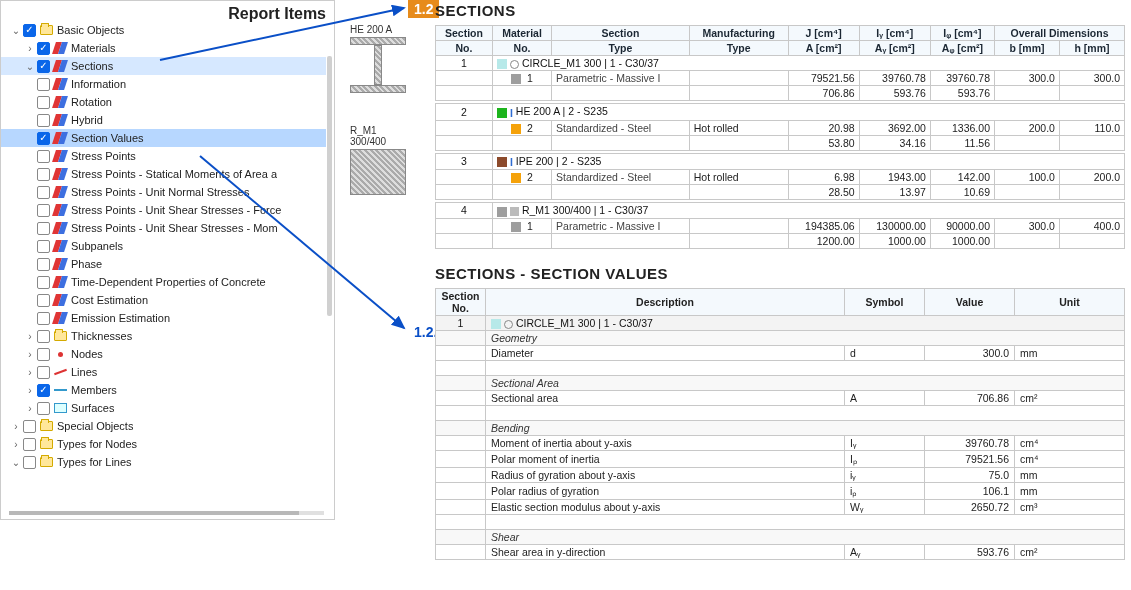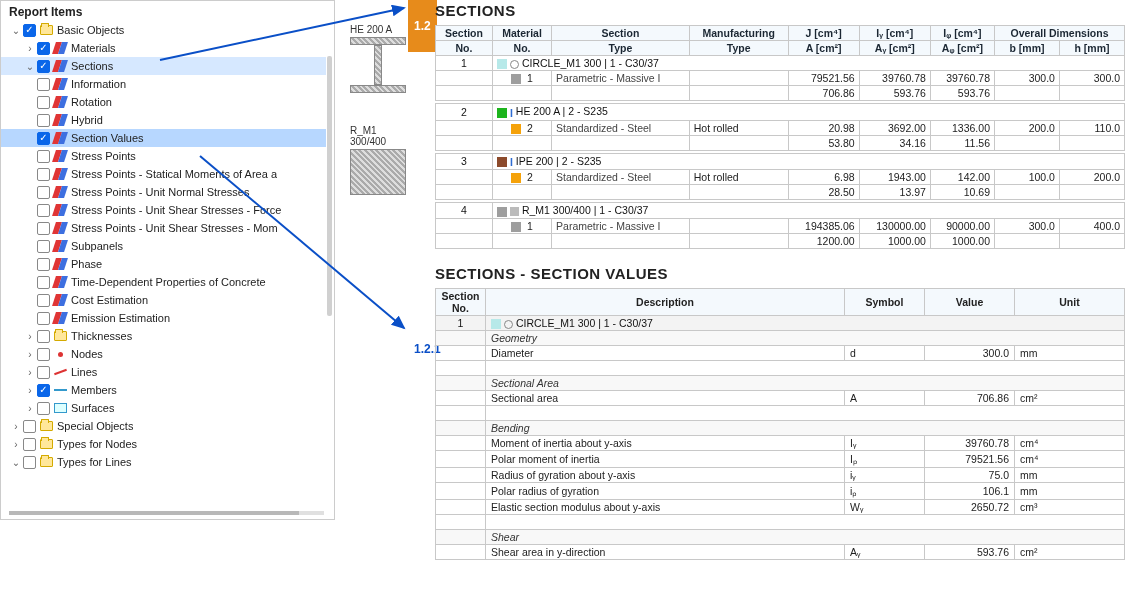--- a/index.html
+++ b/index.html
@@ -1,18 +1,18 @@
 <!DOCTYPE html>
 <html><head>
 <meta charset="utf-8">
 <style>
   * { box-sizing: border-box; margin: 0; padding: 0; }
   body { font-family: "Segoe UI", Arial, sans-serif; font-size: 11px; color: #222; background:#fff; width:1131px; height:590px; overflow:hidden; position:relative; }
   .tree-panel { position:absolute; left:0; top:0; width:335px; height:520px; border:1px solid #ccc; background:#fff; overflow:hidden;}
-  .tree-title { font-weight:bold; font-size:12px; padding:4px 8px; }
+  .tree-title { font-weight:bold; font-size:16px; padding:4px 8px;text-align:right; }
   .tree-scroll { position:absolute; top:20px; left:0; right:8px; bottom:10px; overflow:hidden; }
   .tree-scrollbar { position:absolute; right:2px; top:55px; width:5px; height:260px; background:#d0d0d0; border-radius:2px;}
   .tree-hscroll { position:absolute; left:8px; bottom:4px; right:10px; height:4px; background:#e0e0e0;}
   .tree-hscroll-thumb { position:absolute; left:0; top:0; width:290px; height:4px; background:#b8b8b8;}
 
   .node { display:flex; align-items:center; height:18px; padding-left:0; white-space:nowrap;}
   .node .tw { display:inline-block; width:14px; text-align:center; color:#666; font-size:10px;}
   .cb { width:13px; height:13px; border:1px solid #888; border-radius:2px; display:inline-flex; align-items:center; justify-content:center; margin:0 3px 0 0; background:#fff; flex-shrink:0; }
   .cb.checked { background:#0a66e9; border-color:#0a66e9; }
   .cb.checked::after { content:"✓"; color:#fff; font-size:10px; line-height:1; }
@@ -36,21 +36,21 @@
   
   .preview { position:absolute; left:350px; top:20px; width:80px;}
   .pv-label{ font-size:10px; color:#333; margin:4px 0 2px 0;}
   .pv-ibeam{ position:relative; width:56px; height:56px; margin-bottom:4px;}
   .pv-ibeam .f{position:absolute; left:0; width:56px; height:8px; background:repeating-linear-gradient(45deg,#aaa,#aaa 2px,#ddd 2px,#ddd 4px); border:1px solid #888;}
   .pv-ibeam .f.top{top:0;} .pv-ibeam .f.bot{bottom:0;}
   .pv-ibeam .w{position:absolute; top:8px; bottom:8px; left:24px; width:8px; background:repeating-linear-gradient(45deg,#aaa,#aaa 2px,#ddd 2px,#ddd 4px); border:1px solid #888;}
   .pv-rect{ width:56px; height:46px; background:repeating-linear-gradient(45deg,#aaa,#aaa 2px,#ddd 2px,#ddd 4px); border:1px solid #888;}
 
   
-  .badge{ position:absolute; font-size:12px; font-weight:bold; padding:19px 6px; }
+  .badge{ position:absolute; font-size:14px; font-weight:bold; padding:1px 6px; }
   .badge.orange{ background:#e78b1b; color:#fff; left:408px; top:0;}
   .badge.blue{ color:#0a4fc7; left:408px; top:323px;}
 
   
   svg.arrows{position:absolute; left:0; top:0; pointer-events:none;}
 
   
   .main { position:absolute; left:435px; top:0; right:0;}
   h2.hd { font-family: Arial, sans-serif; font-weight:900; font-size:15px; letter-spacing:0.5px; margin:2px 0 6px 0;}
   table.tb { border-collapse:collapse; width:690px; font-size:10.5px; }

